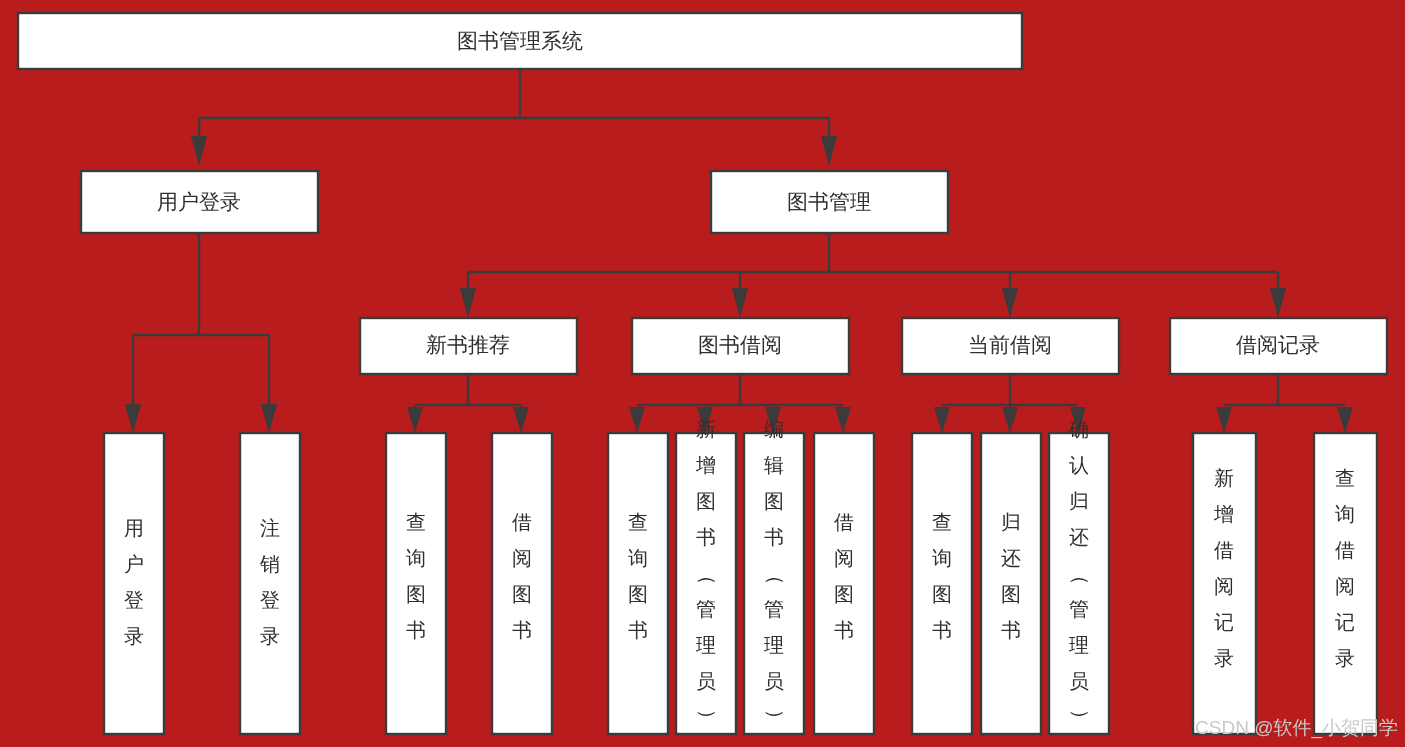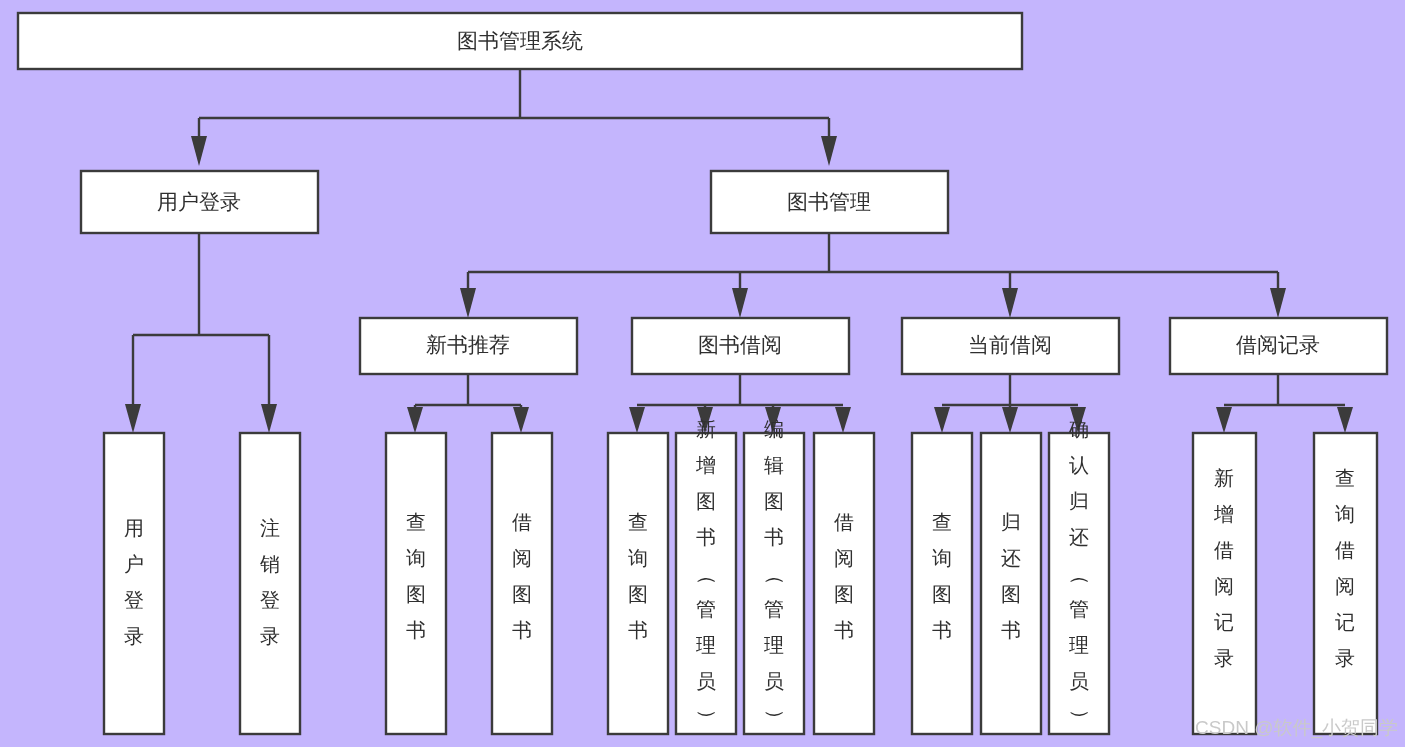--- a/index.html
+++ b/index.html
@@ -11,21 +11,21 @@
   body {
     width: 1405px;
     height: 747px;
     font-family: "Liberation Sans", "DejaVu Sans", sans-serif;
     overflow: hidden;
   }
   #diagram-root {
     position: relative;
     width: 1405px;
     height: 747px;
-    background: #c4b5fd;
+    background: #b91c1c;
   }
   svg.diagram-canvas {
     position: absolute;
     top: 0;
     left: 0;
     width: 1405px;
     height: 747px;
     display: block;
   }
   .node-box {

